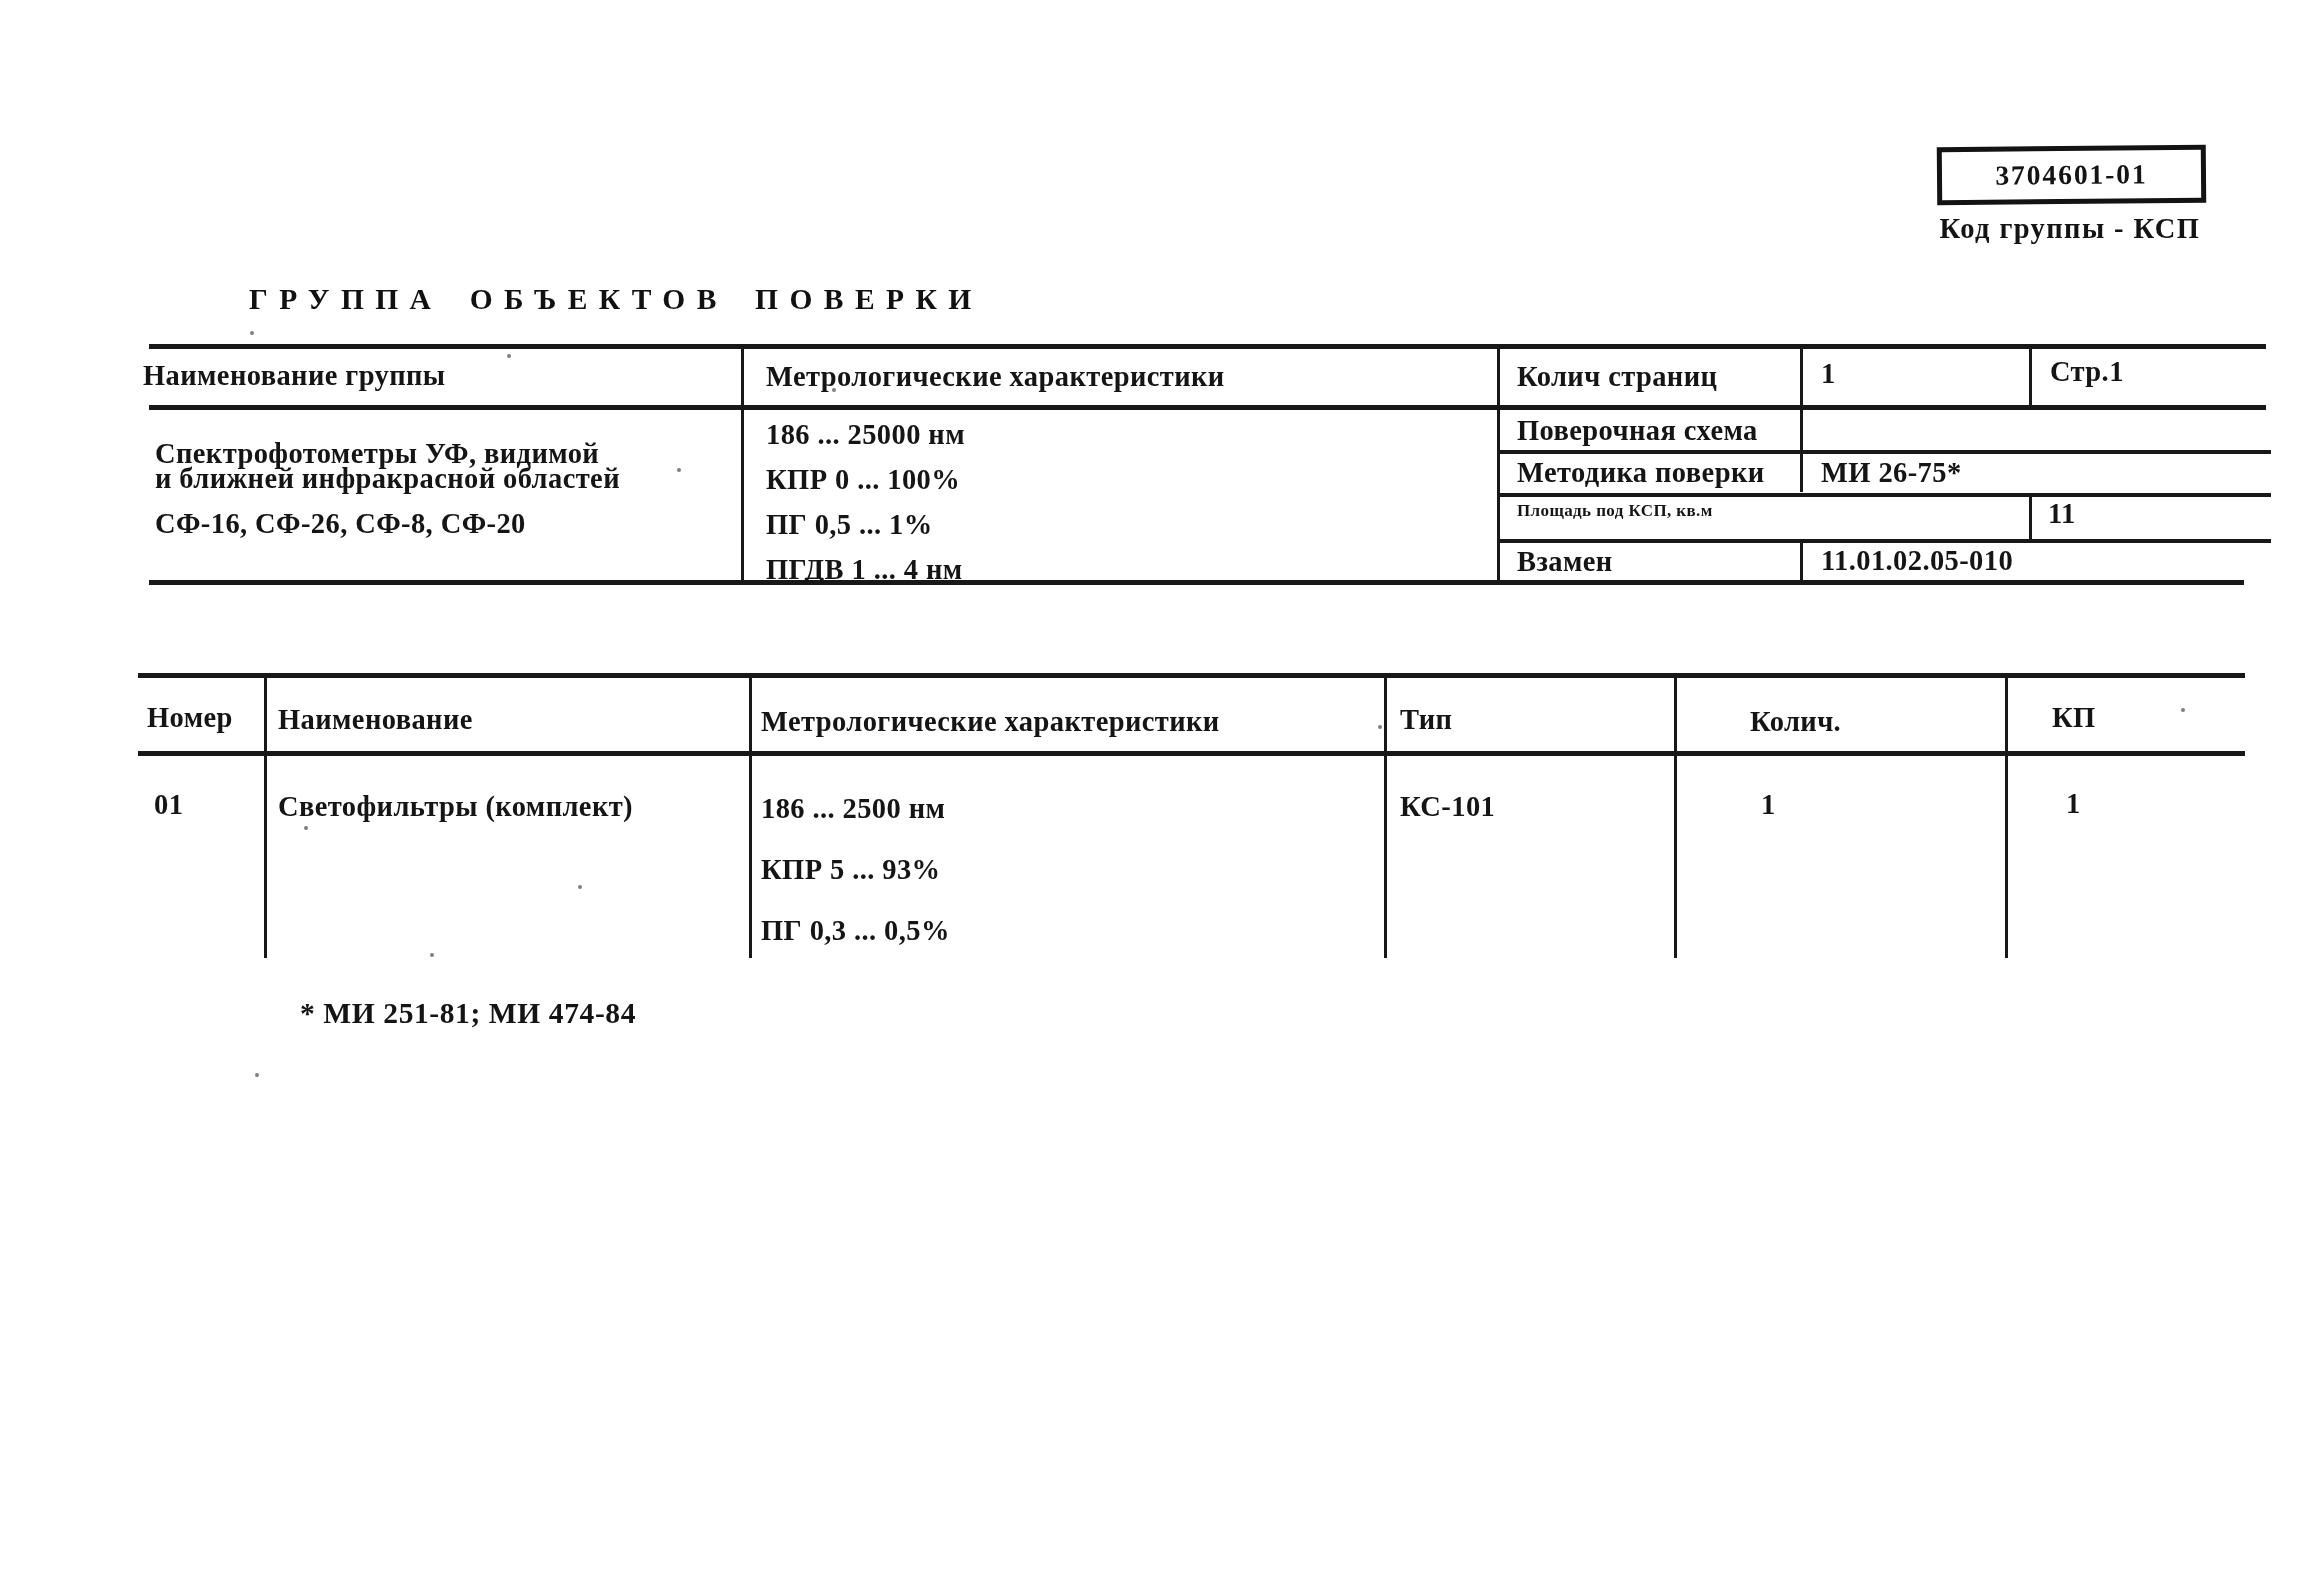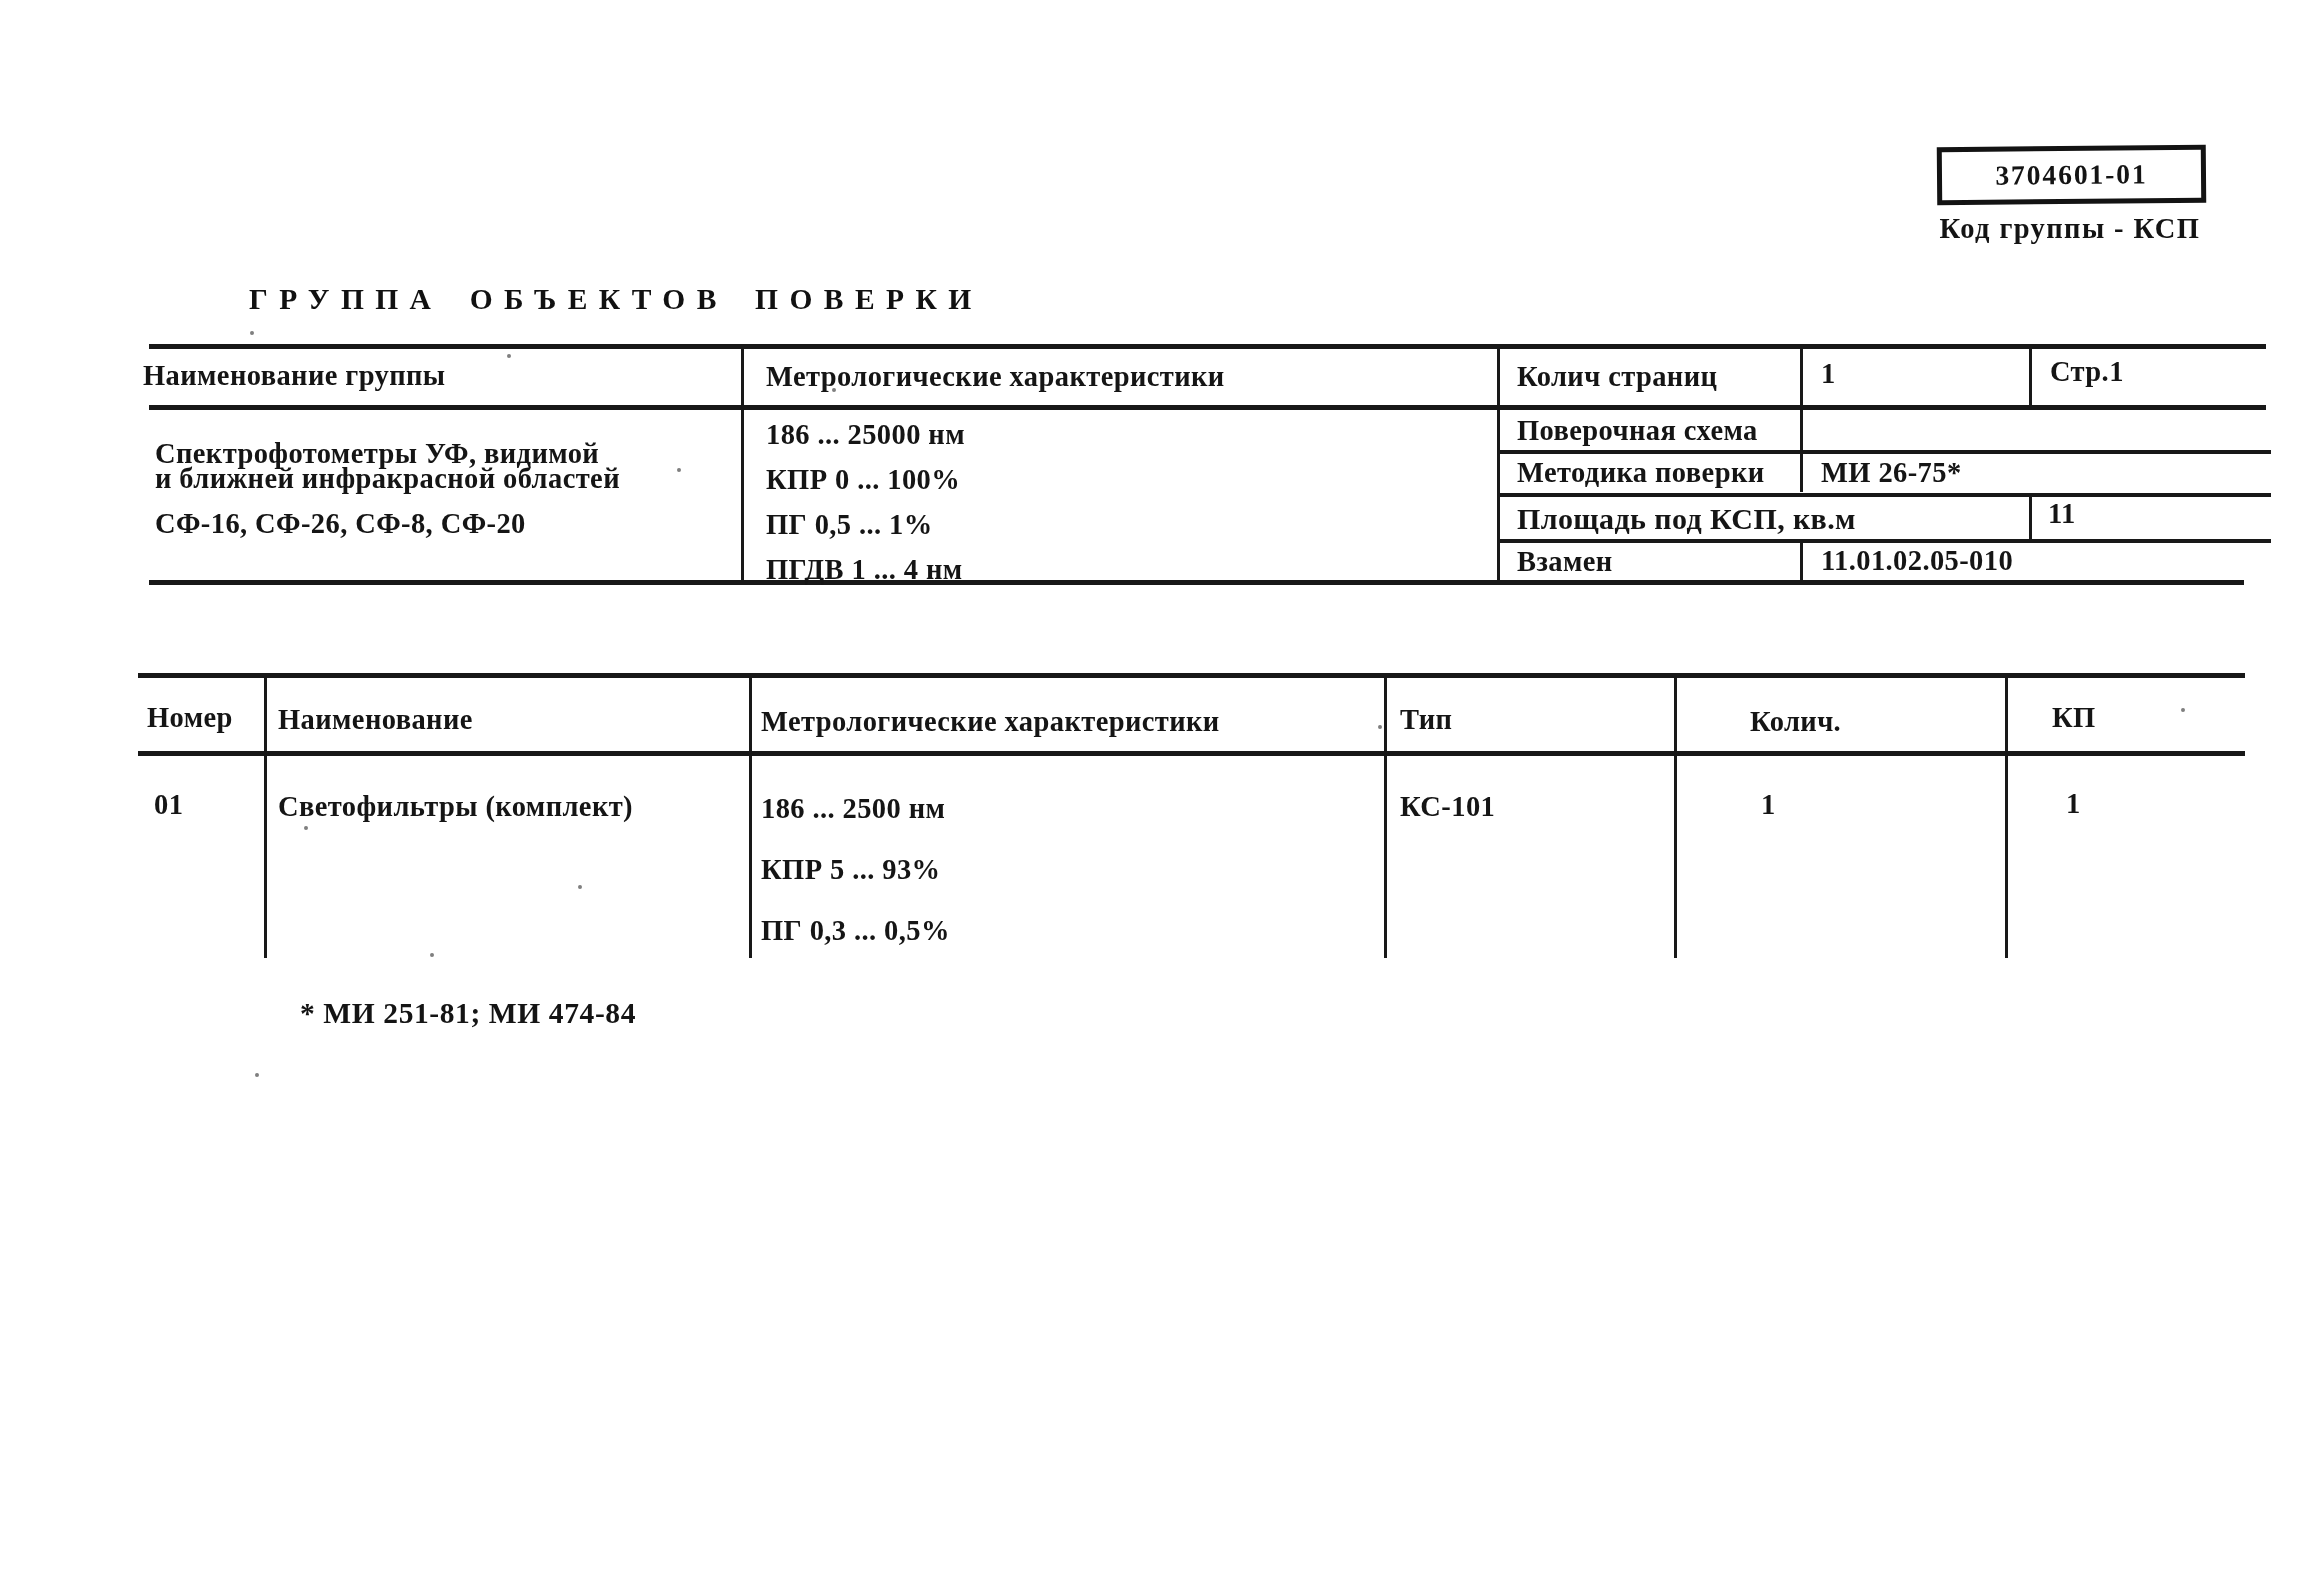--- a/index.html
+++ b/index.html
@@ -68,21 +68,21 @@
   <div class="txt" style="left:155px;top:508px;">СФ-16, СФ-26, СФ-8, СФ-20</div>
 
   <div class="txt" style="left:766px;top:419px;">186 ... 25000 нм</div>
   <div class="txt" style="left:766px;top:464px;">КПР 0 ... 100%</div>
   <div class="txt" style="left:766px;top:509px;">ПГ 0,5 ... 1%</div>
   <div class="txt" style="left:766px;top:554px;">ПГДВ 1 ... 4 нм</div>
 
   <div class="txt" style="left:1517px;top:415px;">Поверочная схема</div>
   <div class="txt" style="left:1517px;top:457px;">Методика поверки</div>
   <div class="txt" style="left:1821px;top:457px;">МИ 26-75*</div>
-  <div class="txt" style="left:1517px;top:502px;font-size:30px;">Площадь под КСП, кв.м</div>
+  <div class="txt" style="left:1517px;top:502px;font-size:17px;">Площадь под КСП, кв.м</div>
   <div class="txt" style="left:2048px;top:498px;">11</div>
   <div class="txt" style="left:1517px;top:546px;">Взамен</div>
   <div class="txt" style="left:1821px;top:545px;">11.01.02.05-010</div>
 
 
   <div class="ln" style="left:138px;top:673px;width:2107px;height:4.8px;"></div>
   <div class="ln" style="left:138px;top:751px;width:2107px;height:4.8px;"></div>
   <div class="ln" style="left:264px;top:673px;width:2.9px;height:285px;"></div>
   <div class="ln" style="left:749px;top:673px;width:2.9px;height:285px;"></div>
   <div class="ln" style="left:1384px;top:673px;width:2.9px;height:285px;"></div>

